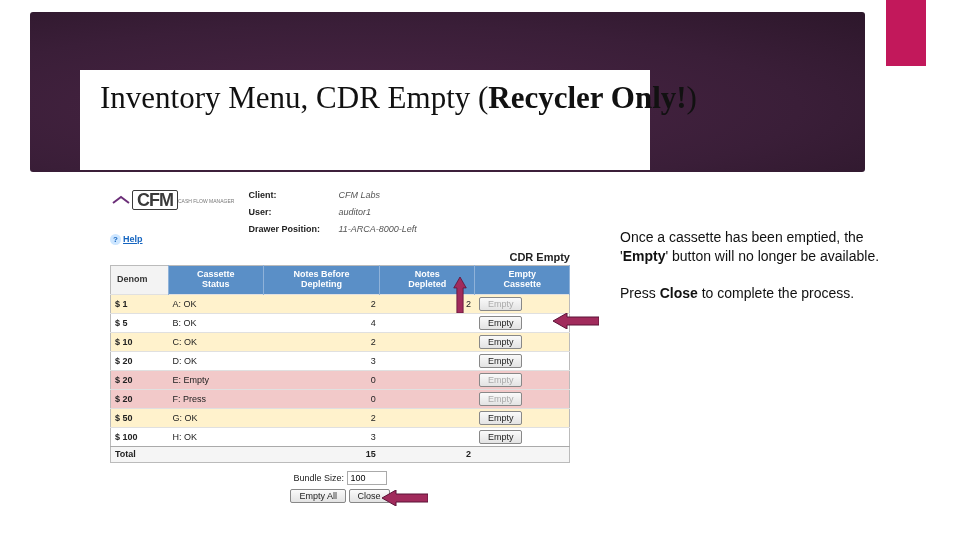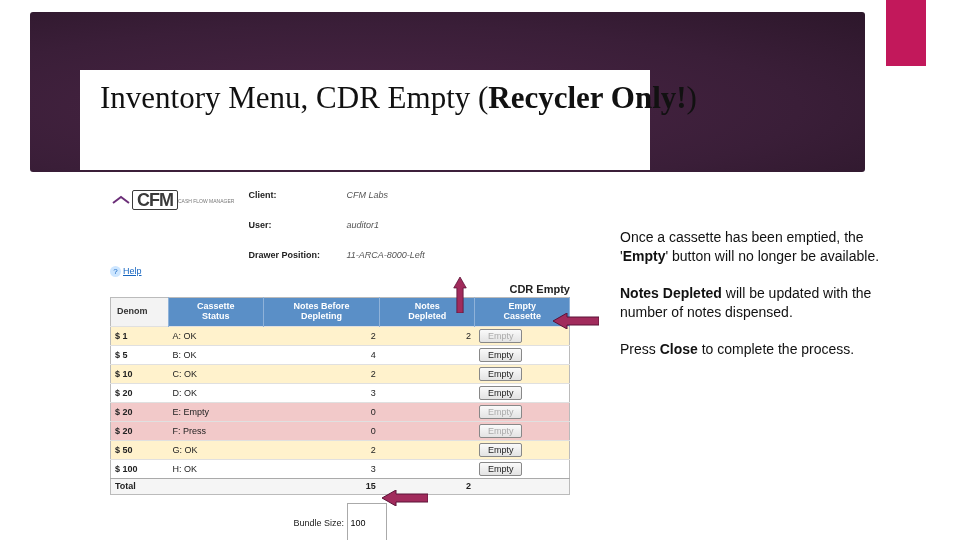--- a/index.html
+++ b/index.html
@@ -66,25 +66,25 @@
     display: flex;
     align-items: center;
     margin-right: 8px;
   }
   .logo-chev {
     width: 22px; height: 10px;
     display:flex; justify-content:center; align-items:center;
   }
   .logo-text { font-size: 18px; font-weight: 800; letter-spacing: -1px; color: #3a3a3a; border:1.5px solid #3a3a3a; padding:0 4px; border-radius:2px; line-height:1; }
   .logo-sub { font-size: 5px; color:#777; margin-top:1px; }
-  .client-info { display:flex; flex-direction:column; gap:20px; font-size:9px; }
+  .client-info { display:flex; flex-direction:column; gap:7px; font-size:9px; }
   .client-info .row { display:flex; }
   .client-info .lbl { width: 90px; font-weight:700; color:#222; }
-  .client-info .val { font-style: italic; color:#555;margin-left:8px; }
-  .help-link { margin-top:6px; font-size:9px; }
+  .client-info .val { font-style: italic; color:#555; }
+  .help-link { font-size:9px;font-weight:bold; }
   .help-link .q { display:inline-block; width:11px; height:11px; border-radius:50%; background:#cde6ff; color:#1565c0; text-align:center; line-height:11px; font-size:8px; margin-right:2px; }
   .help-link a { color:#1565c0; text-decoration:underline; }
   .panel-title { text-align:right; font-weight:700; font-size:11px; margin-top:6px; margin-bottom:2px; }
   table.cdr { width:100%; border-collapse:collapse; border:1px solid #bbb; }
   table.cdr th {
     background:#5a8fc7; color:#fff; font-size:9px; font-weight:700;
     padding:4px 20px; border-right:1px solid #8fb2d9; text-align:center; line-height:1.1;
   }
   table.cdr th:first-child { text-align:left; background:#f3f3f3; color:#333; padding:8px 6px; width:58px; }
   table.cdr td { font-size:9px; padding:2px 4px; border-top:1px solid #e0e0e0; height:16px; }
@@ -94,21 +94,21 @@
   tr.total td { background:#f5f5f5; font-weight:700; border-top:1px solid #aaa; }
   td.denom { font-weight:700; }
   td.num { text-align:right; padding-right:12px; }
   .btn {
     display:inline-block; border:1px solid #888; background:linear-gradient(#fafafa,#e3e3e3);
     font-size:9px; padding:1px 8px; border-radius:2px; color:#222; cursor:default;
   }
   .btn.disabled { color:#aaa; }
   .bottom-controls { text-align:center; margin-top:8px; font-size:9px; }
   .bottom-controls input[type=text] {
-    width:40px; font-size:9px; border:1px solid #aaa; padding:14px 3px;
+    width:40px; font-size:9px; border:1px solid #aaa; padding:1px 3px;
   }
   .bottom-controls .row { margin-top:4px; }
   .arrow {
     position:absolute; width:46px; height:16px;
   }
   .arrow svg { width:100%; height:100%; }
   .sidebar {
     position: absolute;
     left: 620px;
     top: 218px;
@@ -268,18 +268,15 @@
   <svg viewBox="0 0 46 16">
       <polygon points="0,8 14,0 14,4 46,4 46,12 14,12 14,16" fill="#a12b5c" stroke="#5a1236" stroke-width="1"></polygon>
     </svg>
 </div>
 
 <div class="sidebar">
   <p>
     <span>Once a cassette has been emptied, the '</span><span class="b">Empty</span><span>' button will no longer be available.</span>
   </p>
   <p>
-    <span class="b">Notes Depleted</span><span> will be updated with the number of notes dispensed.</span>
-  </p>
-  <p>
     <span>Press </span><span class="b">Close</span><span> to complete the process.</span>
   </p>
 </div>
 
 </body></html>

